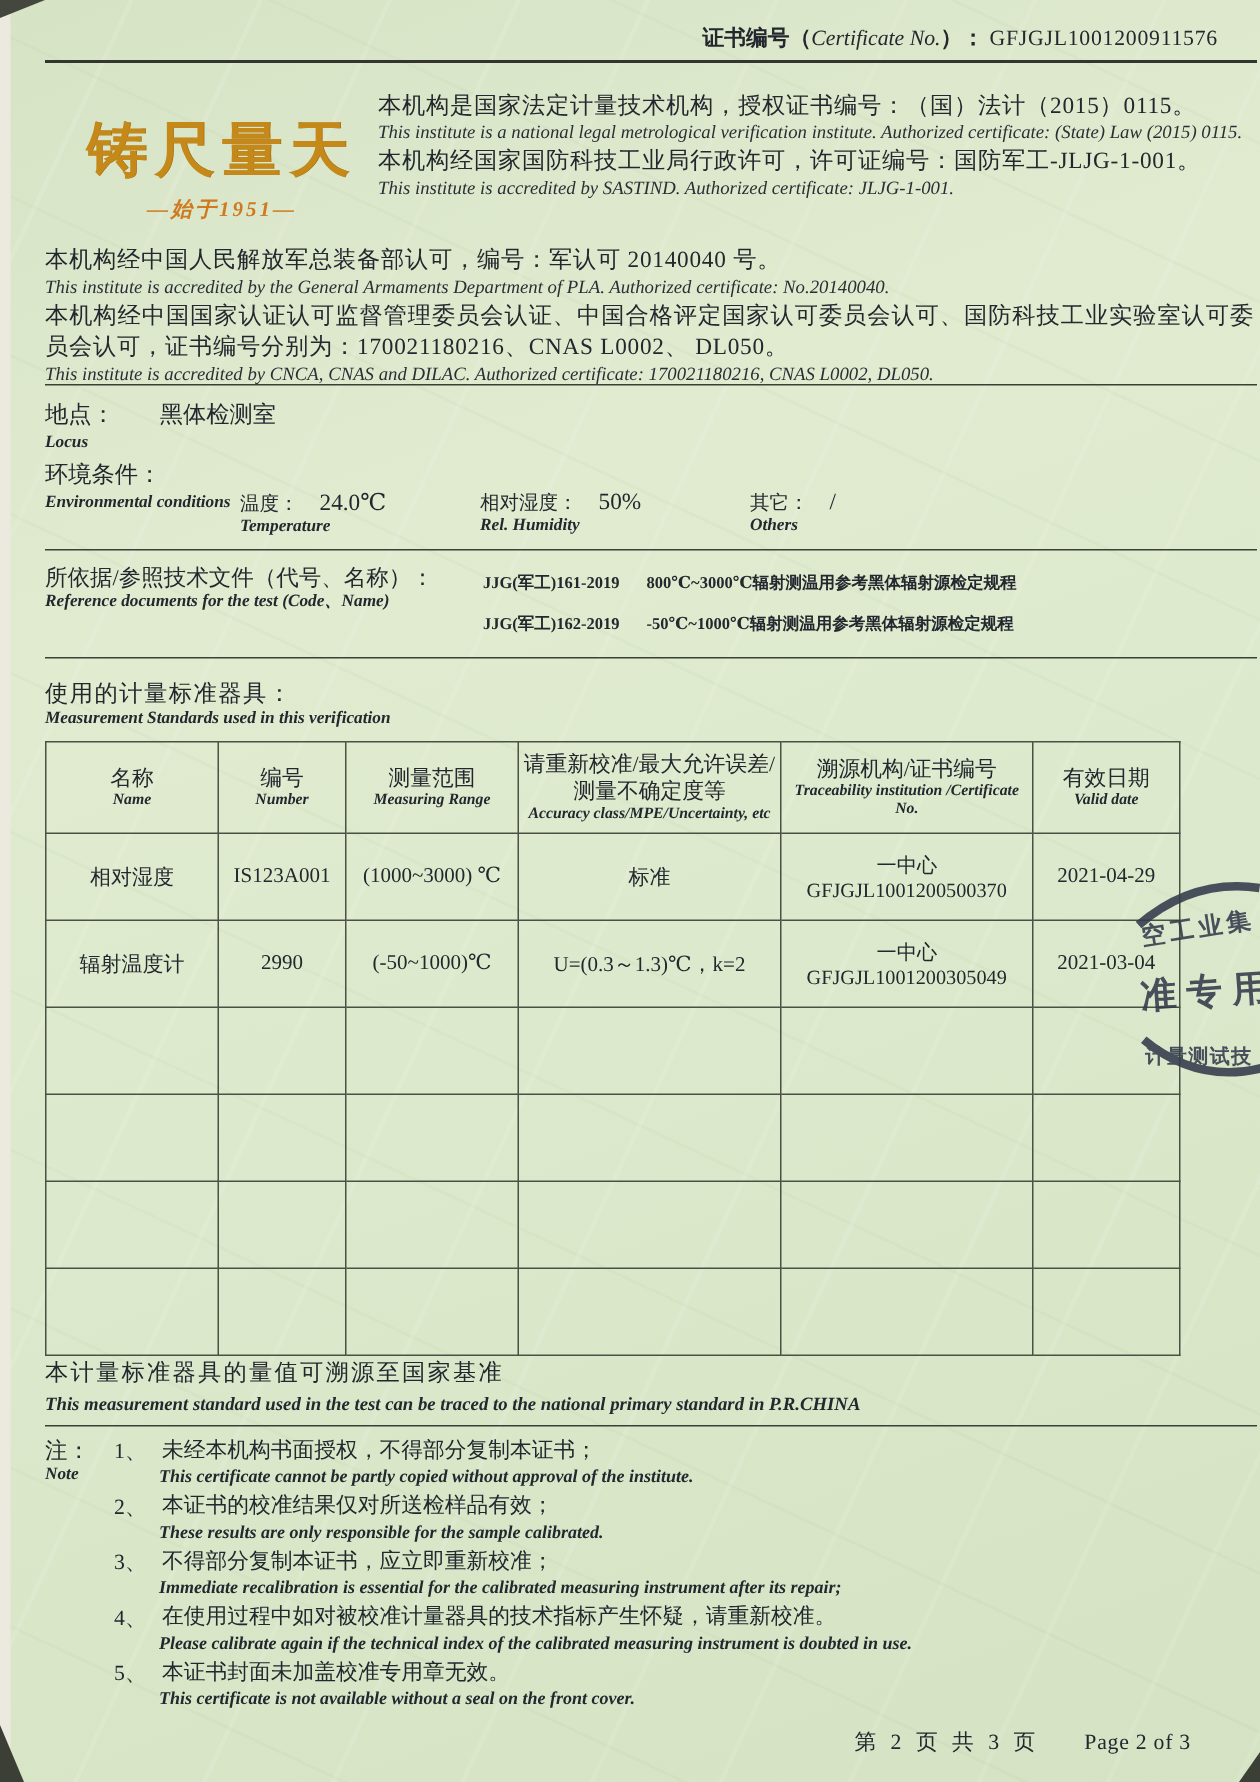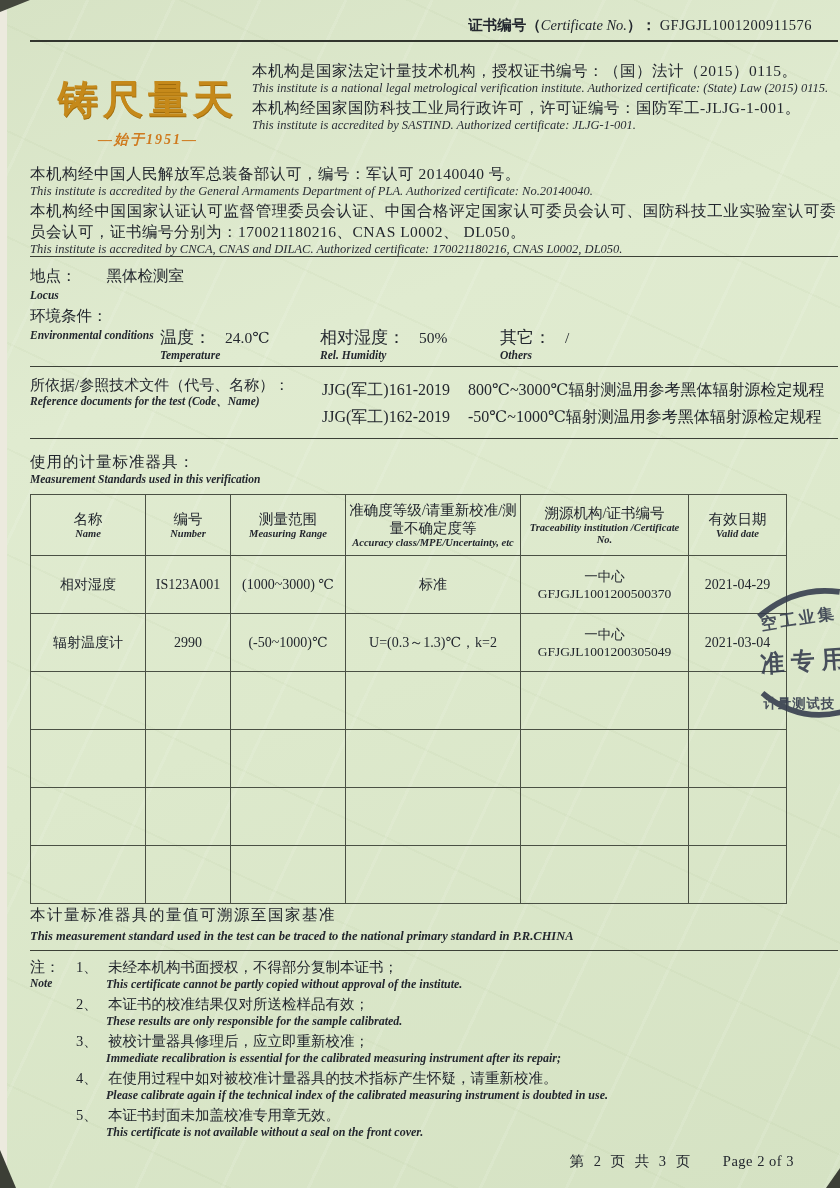--- a/index.html
+++ b/index.html
@@ -39,29 +39,29 @@
 
   .rule{position:absolute;left:30px;width:808px;border-top:1.8px solid #3b4036;}
   .r1{top:256px}.r2{top:366px}.r3{top:438px}.r4{top:950px}
 
   .loc{position:absolute;left:30px;top:266px;width:800px;font-size:15.5px;}
   .sub{font-size:11.5px;font-style:italic;font-weight:bold;line-height:13px;}
   .loc .row{margin-bottom:2px;}
   .gap30{display:inline-block;width:30px;}
   .envrow{position:absolute;left:30px;top:326px;width:790px;height:36px;}
   .envitem{position:absolute;top:0;}
-  .envitem .lab{font-size:17px;}
+  .envitem .lab{font-size:13px;}
   .envitem .val{font-size:15.5px;margin-left:14px;}
   .e1{left:130px}.e2{left:290px}.e3{left:470px}
 
   .refs{position:absolute;left:30px;top:376px;width:806px;display:flex;}
   .refs .lab{width:292px;}
   .refs .lab .cn{font-size:15px;}
   .reflines{flex:1;}
-  .refline{font-size:16px;line-height:27px;white-space:nowrap;}
+  .refline{font-size:11px;line-height:27px;white-space:nowrap;font-weight:bold;}
   .refline .code{margin-right:18px;}
 
   .stdtitle{position:absolute;left:30px;top:452px;}
   .stdtitle .cn{font-size:15.5px;letter-spacing:1px;}
 
   table.std{position:absolute;left:30px;top:494px;border-collapse:collapse;table-layout:fixed;}
   table.std th,table.std td{border:1.6px solid #4a5044;padding:0 2px;text-align:center;vertical-align:middle;}
   table.std th{height:60px;font-weight:normal;}
   table.std td{height:57px;font-size:14px;}
   th .hcn{font-size:14.5px;line-height:18px;}
@@ -189,21 +189,21 @@
           </th>
         <th>
             <div class="hcn">编号</div>
             <div class="hen">Number</div>
           </th>
         <th>
             <div class="hcn">测量范围</div>
             <div class="hen">Measuring Range</div>
           </th>
         <th>
-            <div class="hcn">准确度等级/请重新校准/测量不确定度等</div>
+            <div class="hcn">请重新校准/最大允许误差/测量不确定度等</div>
             <div class="hen">Accuracy class/MPE/Uncertainty, etc</div>
           </th>
         <th>
             <div class="hcn">溯源机构/证书编号</div>
             <div class="hen">Traceability institution /Certificate No.</div>
           </th>
         <th>
             <div class="hcn">有效日期</div>
             <div class="hen">Valid date</div>
           </th>
@@ -298,21 +298,21 @@
       <div class="nitem">
         <div class="no">2、</div>
         <div class="body">
             <div class="cn">本证书的校准结果仅对所送检样品有效；</div>
             <div class="en">These results are only responsible for the sample calibrated.</div>
           </div>
       </div>
       <div class="nitem">
         <div class="no">3、</div>
         <div class="body">
-            <div class="cn">被校计量器具修理后，应立即重新校准；</div>
+            <div class="cn">不得部分复制本证书，应立即重新校准；</div>
             <div class="en">Immediate recalibration is essential for the calibrated measuring instrument after its repair;</div>
           </div>
       </div>
       <div class="nitem">
         <div class="no">4、</div>
         <div class="body">
             <div class="cn">在使用过程中如对被校准计量器具的技术指标产生怀疑，请重新校准。</div>
             <div class="en">Please calibrate again if the technical index of the calibrated measuring instrument is doubted in use.</div>
           </div>
       </div>

